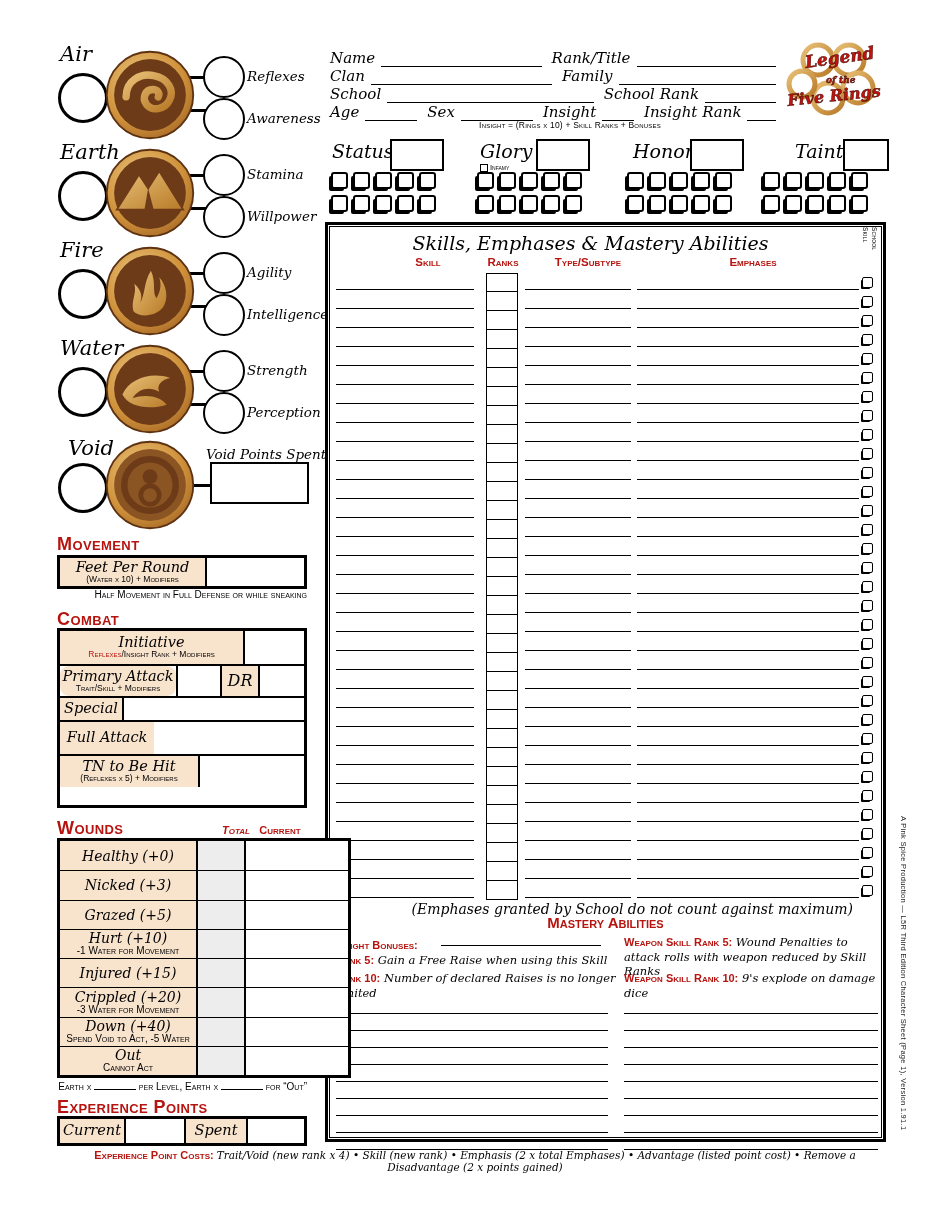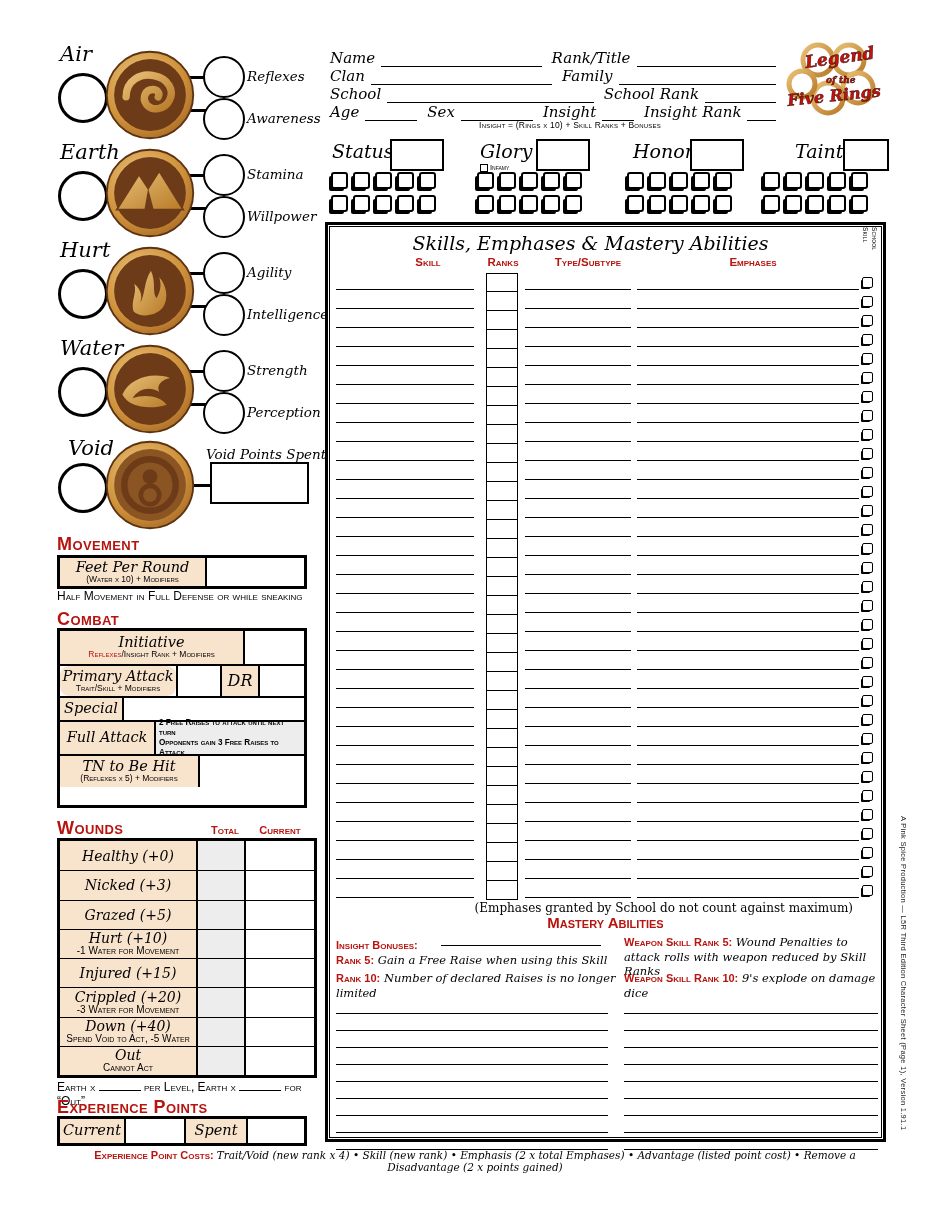--- a/index.html
+++ b/index.html
@@ -37,39 +37,39 @@
   .schoolskill{position:absolute;right:5px;top:2px;writing-mode:vertical-rl;font-size:6.5px;line-height:1.35;letter-spacing:.2px;font-variant:small-caps;}
   #skill-rows{position:absolute;left:0;right:0;top:48px;}
   .skill-row{position:relative;height:19px;}
   .s-line{position:absolute;bottom:2px;height:0;border-bottom:1.5px solid #000;}
   .skill-line{left:8px;width:138px;}
   .type-line{left:197px;width:106px;}
   .emph-line{left:309px;width:222px;}
   .rank-box{position:absolute;left:158px;top:0;bottom:0;width:32px;border:1.5px solid #000;box-sizing:border-box;}
   .skill-row:not(:first-child) .rank-box{border-top:none;}
   .mini-box{position:absolute;right:10px;bottom:4px;width:9px;height:9px;border:1.5px solid #000;border-radius:2px;background:#fff;box-shadow:-2px 2px 0 -1px #000;}
-  .emph-note{position:absolute;top:676px;right:30px;font-size:12px;font-family:"DejaVu Serif",serif;}
+  .emph-note{position:absolute;top:676px;right:30px;font-size:14px;font-family:"DejaVu Serif",serif;font-style:italic;}
   .mast-title{position:absolute;top:689px;left:0;right:0;text-align:center;font-size:15px;font-weight:bold;font-variant:small-caps;color:#b7140f;}
   .rlab{font-variant:small-caps;font-weight:bold;color:#b7140f;font-family:"Liberation Sans",sans-serif;font-style:normal;font-size:11px;}
   .mtext{font-family:"DejaVu Serif",serif;font-style:italic;font-size:11.5px;line-height:1.25;}
   .note-lines{position:absolute;top:772px;}
   .note-line{height:16px;border-bottom:1.5px solid #000;}
   
   .ltable{position:absolute;left:57px;width:250px;border:3px solid #000;box-sizing:border-box;background:#fff;}
   .trow{display:flex;align-items:stretch;}
   .trow + .trow{border-top:2px solid #000;}
   .tan{background:#f8e3cd;display:flex;flex-direction:column;justify-content:center;align-items:center;text-align:center;}
   .blank{background:#fff;}
   .bl{border-left:2px solid #000;}
   .c-title{font-size:14.5px;line-height:1.05;}
   .c-sub{font-size:8.5px;font-variant:small-caps;line-height:1.1;}
   .graytxt{background:#ededed;display:flex;flex-direction:column;justify-content:center;padding:1px 3px;font-size:8.2px;font-variant:small-caps;font-weight:bold;line-height:1.25;text-align:left;}
-  .small-note{position:absolute;font-size:12px;font-variant:small-caps;text-align:left;}
-  
-  .wounds-grid{position:absolute;left:57px;top:838px;width:260px;height:240px;border:3px solid #000;box-sizing:border-box;
+  .small-note{position:absolute;font-size:10px;font-variant:small-caps;text-align:right;}
+  
+  .wounds-grid{position:absolute;left:57px;top:838px;width:294px;height:240px;border:3px solid #000;box-sizing:border-box;
     display:grid;grid-template-columns:138px 48px 1fr;grid-auto-rows:29.25px;}
   .wounds-grid > div{box-sizing:border-box;}
   .wounds-grid > div:nth-child(n+4){border-top:1.5px solid #000;}
   .wl{background:#f8e3cd;border-right:2px solid #000;display:flex;flex-direction:column;justify-content:center;align-items:center;text-align:center;}
   .wl .wname{font-size:14px;line-height:1;}
   .wl .wsub{font-size:10px;font-variant:small-caps;line-height:1.1;}
   .wt{background:#ededed;border-right:2px solid #000;}
   .wc{background:#fff;}
   .blankline{display:inline-block;width:42px;border-bottom:1.2px solid #000;height:9px;}
   
@@ -128,21 +128,21 @@
       <path d="M14 68 L38 30 L48 45 L60 26 L86 68 Z" fill="url(#gB)" stroke="#6e3b18" stroke-width="2"></path>
       <path d="M48 45 L54 68 L44 68 Z" fill="#6e3b18"></path>
     </svg>
     <div class="t-circle" style="left:163px;top:14px;"></div>
     <div class="t-circle" style="left:163px;top:56px;"></div>
     <span class="t-label cal" style="top:26px;">Stamina</span>
     <span class="t-label cal" style="top:68px;">Willpower</span>
   </div>
 
   <div class="ring" style="top:238px;">
-    <span class="ring-name cal">Hurt</span>
+    <span class="ring-name cal">Fire</span>
     <div class="conn" style="left:40px;top:51px;width:30px;"></div>
     <div class="conn" style="left:148px;top:34px;width:20px;"></div>
     <div class="conn" style="left:148px;top:67px;width:20px;"></div>
     <div class="big-circle"></div>
     <svg class="coin" viewBox="0 0 100 100">
       <circle cx="50" cy="50" r="47" fill="url(#gA)" stroke="#5c3212" stroke-width="2"></circle>
       <circle cx="50" cy="50" r="39" fill="#6e3b18"></circle>
       <path d="M32 72 C29 60 36 53 33 42 C41 49 42 57 39 63 C45 55 43 40 51 28 C57 41 52 51 57 58 C61 51 63 44 60 35 C69 45 70 59 64 68 C56 78 38 79 32 72 Z" fill="url(#gB)"></path>
     </svg>
     <div class="t-circle" style="left:163px;top:14px;"></div>
@@ -619,36 +619,32 @@
     <div class="trow" style="height:22px;">
       <div class="tan" style="flex:0 0 62px;">
         <span class="c-title cal">Special</span>
       </div>
       <div class="blank bl" style="flex:1;"></div>
     </div>
     <div class="trow" style="height:32px;">
       <div class="tan" style="flex:0 0 94px;">
         <span class="c-title cal">Full Attack</span>
       </div>
-      <div class="graytxt bl" style="flex:1;">
-        <span>2 Free Raises to attack until next turn</span>
-        <span>Opponents gain 3 Free Raises to Attack</span>
-      </div>
     </div>
     <div class="trow" style="height:31px;">
       <div class="tan" style="flex:0 0 138px;">
         <span class="c-title cal">TN to Be Hit</span>
         <span class="c-sub">(Reflexes x 5) + Modifiers</span>
       </div>
       <div class="blank bl" style="flex:1;"></div>
     </div>
   </div>
 
   <div class="sect" style="left:57px;top:818px;">Wounds</div>
-  <div class="abs rlab" style="left:200px;top:824px;width:50px;text-align:center;">Total</div>
+  <div class="abs rlab" style="left:200px;top:824px;width:50px;text-align:right;font-style:italic;">Total</div>
   <div class="abs rlab" style="left:250px;top:824px;width:60px;text-align:center;">Current</div>
   <div class="wounds-grid">
     <div class="wl">
         <span class="wname cal">Healthy (+0)</span>
       </div>
     <div class="wt"></div>
       <div class="wc"></div>
     <div class="wl">
         <span class="wname cal">Nicked (+3)</span>
       </div>

